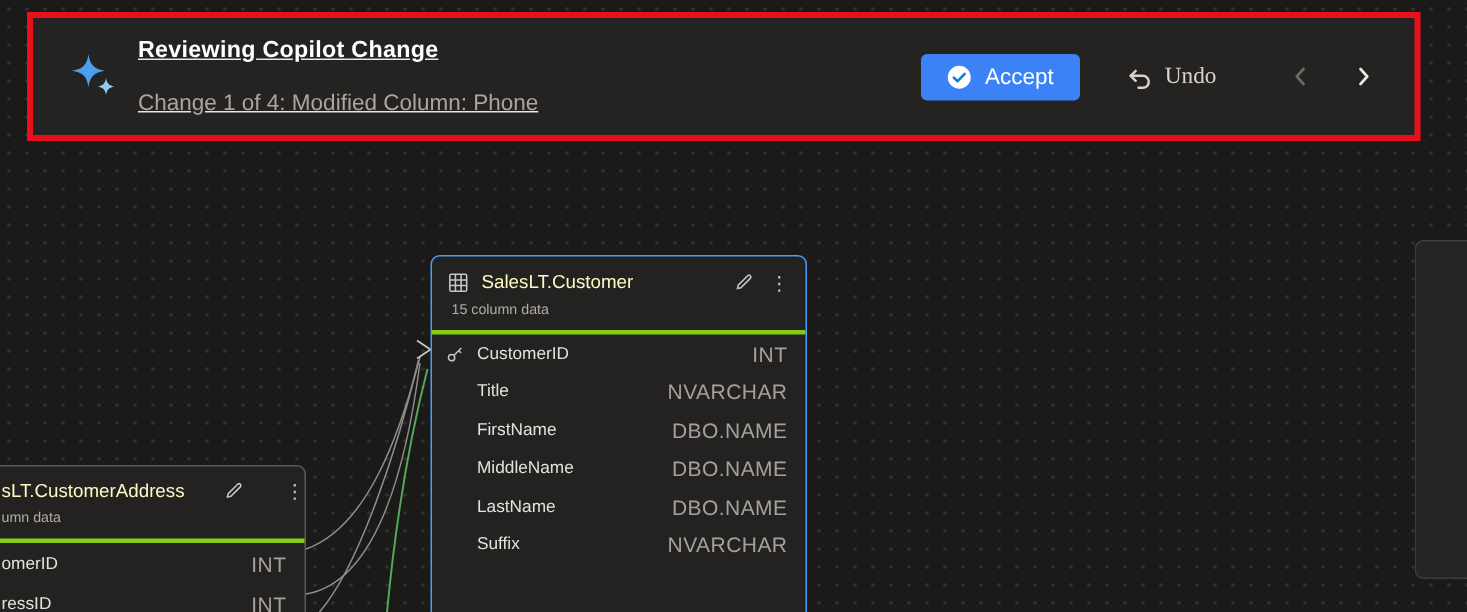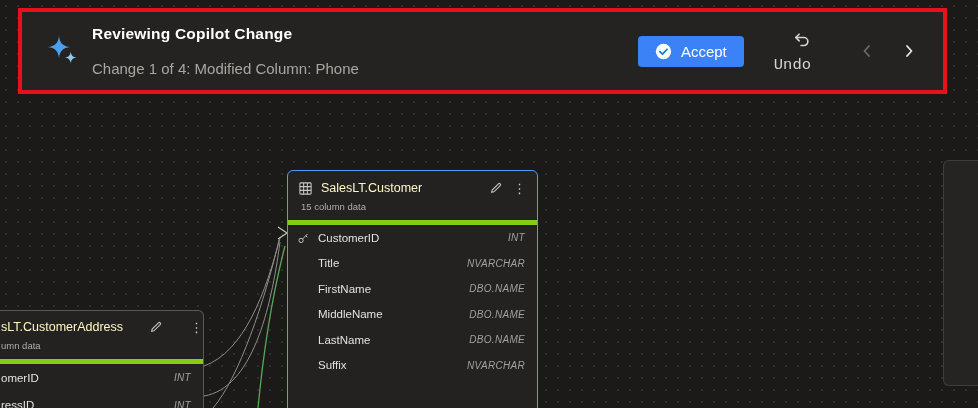--- a/index.html
+++ b/index.html
@@ -14,47 +14,47 @@
     color: #e8e6e3;
   }
 
   
   .banner {
     position: absolute; left: 18px; top: 8px; width: 929px; height: 86px;
     border: 4px solid #e8101c; background: #252321;
     display: flex; align-items: center; padding: 0 22px; z-index: 10;
   }
   .copilot-icon { width: 36px; height: 36px; margin-right: 12px; flex: 0 0 auto; }
-  .banner-titles { display: flex; flex-direction: column; gap: 17px; }
+  .banner-titles { display: flex; flex-direction: column; gap: 17px; text-decoration: underline; }
   .banner-title { font-size: 15.5px; font-weight: 700; color: #ffffff; letter-spacing: .2px; }
   .banner-sub { font-size: 15px; color: #a9a6a2; }
   .banner-actions { margin-left: auto; display: flex; align-items: center; gap: 30px; }
   .accept-btn {
     display: flex; align-items: center; gap: 9px;
     background: #3b82f6; color: #ffffff; border: none; border-radius: 4px;
     padding: 7px 17px; font-size: 15px; font-family: inherit; cursor: pointer;
   }
   .undo-btn {
-    display: flex; align-items: flex-end; gap: 8px;
+    display: flex; align-items: center; gap: 8px;
     background: transparent; border: none; color: #d6d3d0;
-    font-size: 15.5px; font-family: Liberation Mono, monospace; cursor: pointer; flex-direction: column;
+    font-size: 15.5px; font-family: Liberation Serif, serif; cursor: pointer;
   }
   .nav-group { display: flex; align-items: center; gap: 18px; margin-left: 14px; }
   .nav-btn { background: transparent; border: none; padding: 4px; cursor: pointer; line-height: 0; }
 
   
   .node { position: absolute; background: #232220; z-index: 2; }
   .node-header { display: flex; align-items: center; gap: 8px; padding: 9px 10px 5px 10px; }
   .node-title { font-size: 12.5px; font-weight: 400; color: #fef9c3; flex: 1; white-space: nowrap; }
   .icon-btn { background: transparent; border: none; cursor: pointer; line-height: 0; padding: 1px; }
   .more-glyph { font-size: 13px; color: #c8c6c4; line-height: 1; }
-  .node-sub { font-size: 9.5px; color: #b0ada9; padding: 0 10px 8px 13px; border-bottom: 5px solid #84cc16; white-space: nowrap; }
+  .node-sub { font-size: 9.5px; color: #b0ada9; padding: 0 10px 8px 13px; border-bottom: 3px solid #84cc16; white-space: nowrap; }
   .col-row { display: flex; align-items: center; height: 25.5px; padding: 0 12px 0 30px; position: relative; gap: 20px; }
   .col-name { font-size: 11.5px; color: #e3e1de; flex: 1; white-space: nowrap; }
-  .col-type { font-size: 10px; color: #a3a09d; letter-spacing: .3px; white-space: nowrap; font-style: italic; }
+  .col-type { font-size: 14px; color: #a3a09d; letter-spacing: .3px; white-space: nowrap; }
   .key-icon { position: absolute; left: 9px; top: 50%; transform: translateY(-50%); line-height: 0; }
 
   .node-customer {
     left: 287px; top: 170px; width: 251px; height: 248px;
     border: 1px solid #4a9df8; border-radius: 6px;
   }
   .node-address {
     left: -1px; top: 310px; width: 205px; height: 120px;
     border: 1px solid #5c5a58; border-left: none; border-radius: 0 6px 6px 0;
   }

